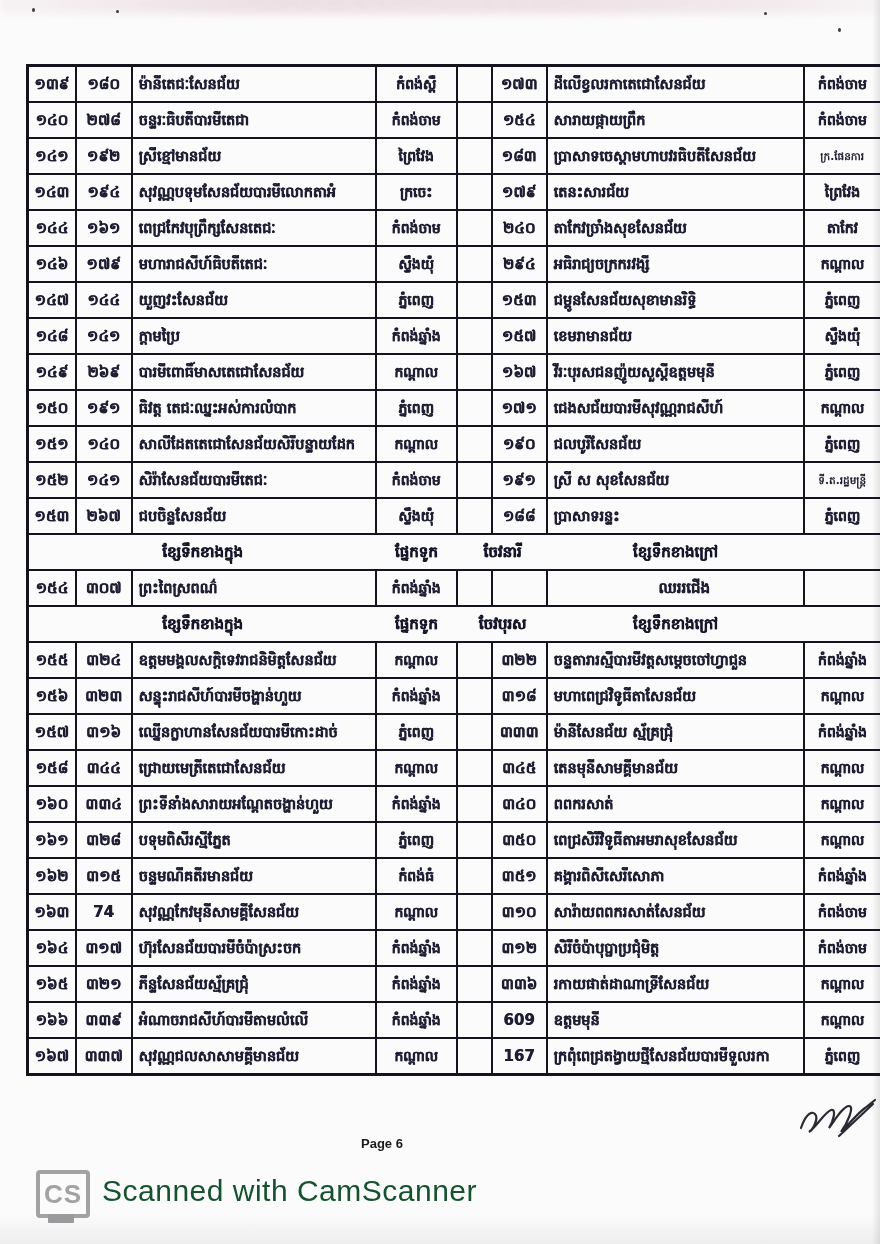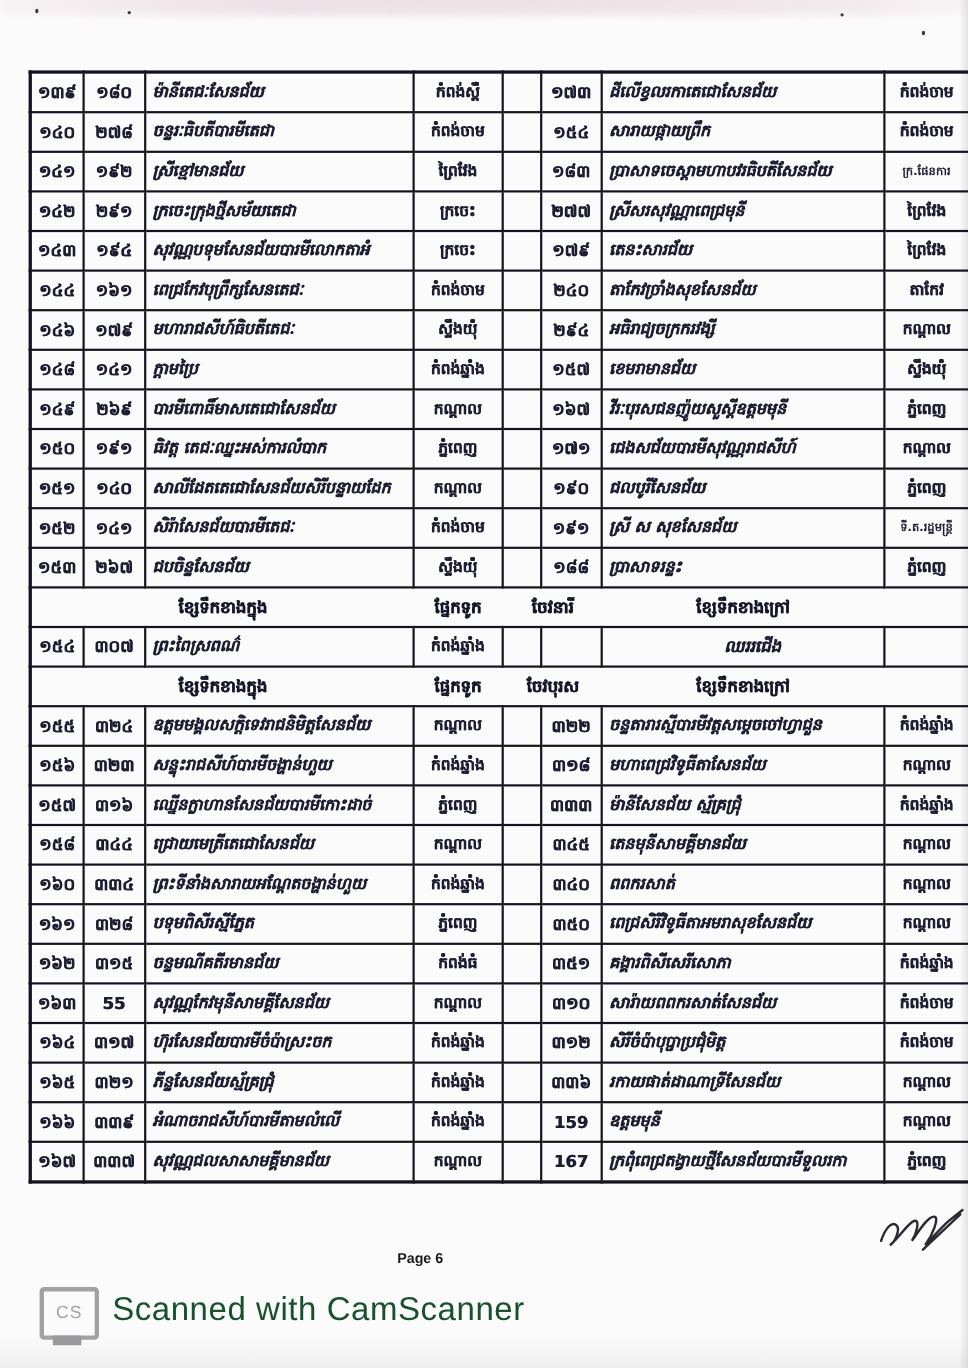--- a/index.html
+++ b/index.html
@@ -14,42 +14,42 @@
               background:linear-gradient(90deg,rgba(0,0,0,0),rgba(120,120,125,.18));}
   .bottom-shade{position:absolute;left:0;top:1214px;width:880px;height:30px;
               background:linear-gradient(180deg,rgba(0,0,0,0),rgba(140,138,140,.12));}
   
   table.roster{position:absolute;left:26px;top:64px;width:854px;border-collapse:collapse;
                table-layout:fixed;border:3px solid #14141f;}
   td{border:2.2px solid #14141f;height:34px;overflow:hidden;white-space:nowrap;
      font-weight:bold;color:#1d1d33;font-size:15px;line-height:1;
      text-shadow:0.5px 0 0 currentColor;padding:0 2px;vertical-align:middle;}
   td.no{text-align:center;font-size:15px;}
-  td.nm{text-align:left;padding-left:6px;font-size:14.5px;font-style:italic;}
+  td.nm{text-align:left;padding-left:6px;font-size:14.5px;}
   td.pv{text-align:center;font-size:14px;}
   td.small-txt{font-size:10.5px;text-shadow:none;}
   td.gap{padding:0;}
   tr.hdr td{border-left:none;border-right:none;padding:0;}
   .hdr-flex{display:flex;width:100%;align-items:center;}
   .hdr-flex span{display:block;text-align:center;font-size:15px;font-weight:bold;
                  color:#16162b;text-shadow:0.6px 0 0 currentColor;}
   .h-inner{width:348px;}
   .h-cat{width:81px;}
   .h-gender{width:92px;}
   .h-outer{width:255px;}
   .h-rest{width:78px;}
   td.center-name{text-align:center;font-size:15px;padding-left:20px;}
   
   .page-label{position:absolute;left:0;top:1136px;width:764px;text-align:center;
               font-size:13px;font-weight:bold;color:#1a1a1a;
               font-family:"Liberation Sans","DejaVu Sans",sans-serif;}
   .signature{position:absolute;left:795px;top:1096px;}
   .cs-logo{position:absolute;left:36px;top:1170px;width:46px;height:40px;
            border:4px solid #a2a2a4;border-radius:4px;color:#a2a2a4;
-           font-family:"Liberation Sans",sans-serif;font-weight:normal;font-size:16px;
+           font-family:"Liberation Sans",sans-serif;font-weight:bold;font-size:26px;
            display:flex;align-items:center;justify-content:center;letter-spacing:1px;}
   .cs-tab{position:absolute;left:48px;top:1214px;width:26px;height:9px;background:#9a9a9c;border-radius:1px;}
   .cs-text{position:absolute;left:102px;top:1174px;font-size:30px;color:#14532d;
            font-family:"Liberation Sans","DejaVu Sans",sans-serif;font-weight:400;letter-spacing:.5px;}
 </style>
 </head>
 <body>
 
 <div class="page">
 
@@ -97,30 +97,20 @@
       <td class="no">១៤១</td>
       <td class="no">១៩២</td>
       <td class="nm">ស្រីខ្មៅមានជ័យ</td>
       <td class="pv">ព្រៃវែង</td>
       <td class="gap"></td>
       <td class="no">១៨៣</td>
       <td class="nm">ប្រាសាទចេស្តាមហាបវរធិបតីសែនជ័យ</td>
       <td class="pv small-txt">ក្រ.ផែនការ</td>
     </tr>
         <tr>
-      <td class="no">១៤២</td>
-      <td class="no">២៩១</td>
-      <td class="nm">ក្រចេះក្រុងថ្មីសម័យតេជា</td>
-      <td class="pv">ក្រចេះ</td>
-      <td class="gap"></td>
-      <td class="no">២៧៧</td>
-      <td class="nm">ស្រីសរសុវណ្ណាពេជ្រមុនី</td>
-      <td class="pv">ព្រៃវែង</td>
-    </tr>
-        <tr>
       <td class="no">១៤៣</td>
       <td class="no">១៩៤</td>
       <td class="nm">សុវណ្ណបទុមសែនជ័យបារមីលោកតាអំ</td>
       <td class="pv">ក្រចេះ</td>
       <td class="gap"></td>
       <td class="no">១៧៩</td>
       <td class="nm">តេនះសារជ័យ</td>
       <td class="pv">ព្រៃវែង</td>
     </tr>
         <tr>
@@ -135,20 +125,30 @@
     </tr>
         <tr>
       <td class="no">១៤៦</td>
       <td class="no">១៧៩</td>
       <td class="nm">មហារាជសីហ៍ធិបតីតេជៈ</td>
       <td class="pv">ស្ទឹងយ៉ុំ</td>
       <td class="gap"></td>
       <td class="no">២៩៤</td>
       <td class="nm">អធិរាជ្យចក្រករវង្សី</td>
       <td class="pv">កណ្តាល</td>
+    </tr>
+        <tr>
+      <td class="no">១៤៧</td>
+      <td class="no">១៤៤</td>
+      <td class="nm">យួញវះសែនជ័យ</td>
+      <td class="pv">ភ្នំពេញ</td>
+      <td class="gap"></td>
+      <td class="no">១៥៣</td>
+      <td class="nm">ជម្ពូនសែនជ័យសុខាមានរិទ្ធិ</td>
+      <td class="pv">ភ្នំពេញ</td>
     </tr>
         <tr>
       <td class="no">១៤៨</td>
       <td class="no">១៤១</td>
       <td class="nm">ក្តាមប្រៃ</td>
       <td class="pv">កំពង់ឆ្នាំង</td>
       <td class="gap"></td>
       <td class="no">១៥៧</td>
       <td class="nm">ខេមរាមានជ័យ</td>
       <td class="pv">ស្ទឹងយ៉ុំ</td>
@@ -300,21 +300,21 @@
       <td class="no">៣១៥</td>
       <td class="nm">ចន្ទមណីគតីរមានជ័យ</td>
       <td class="pv">កំពង់ធំ</td>
       <td class="gap"></td>
       <td class="no">៣៥១</td>
       <td class="nm">គង្គារពិសីសេរីសោភា</td>
       <td class="pv">កំពង់ឆ្នាំង</td>
     </tr>
         <tr>
       <td class="no">១៦៣</td>
-      <td class="no">55</td>
+      <td class="no">74</td>
       <td class="nm">សុវណ្ណកែវមុនីសាមគ្គីសែនជ័យ</td>
       <td class="pv">កណ្តាល</td>
       <td class="gap"></td>
       <td class="no">៣១០</td>
       <td class="nm">សារ៉ាយពពករសាត់សែនជ័យ</td>
       <td class="pv">កំពង់ចាម</td>
     </tr>
         <tr>
       <td class="no">១៦៤</td>
       <td class="no">៣១៧</td>
@@ -334,21 +334,21 @@
       <td class="no">៣៣៦</td>
       <td class="nm">រកាយផាត់ដាណាទ្រីសែនជ័យ</td>
       <td class="pv">កណ្តាល</td>
     </tr>
         <tr>
       <td class="no">១៦៦</td>
       <td class="no">៣៣៩</td>
       <td class="nm">អំណាចរាជសីហ៍បារមីតាមលំលើ</td>
       <td class="pv">កំពង់ឆ្នាំង</td>
       <td class="gap"></td>
-      <td class="no">159</td>
+      <td class="no">609</td>
       <td class="nm">ឧត្តមមុនី</td>
       <td class="pv">កណ្តាល</td>
     </tr>
         <tr>
       <td class="no">១៦៧</td>
       <td class="no">៣៣៧</td>
       <td class="nm">សុវណ្ណជលសាសាមគ្គីមានជ័យ</td>
       <td class="pv">កណ្តាល</td>
       <td class="gap"></td>
       <td class="no">167</td>

